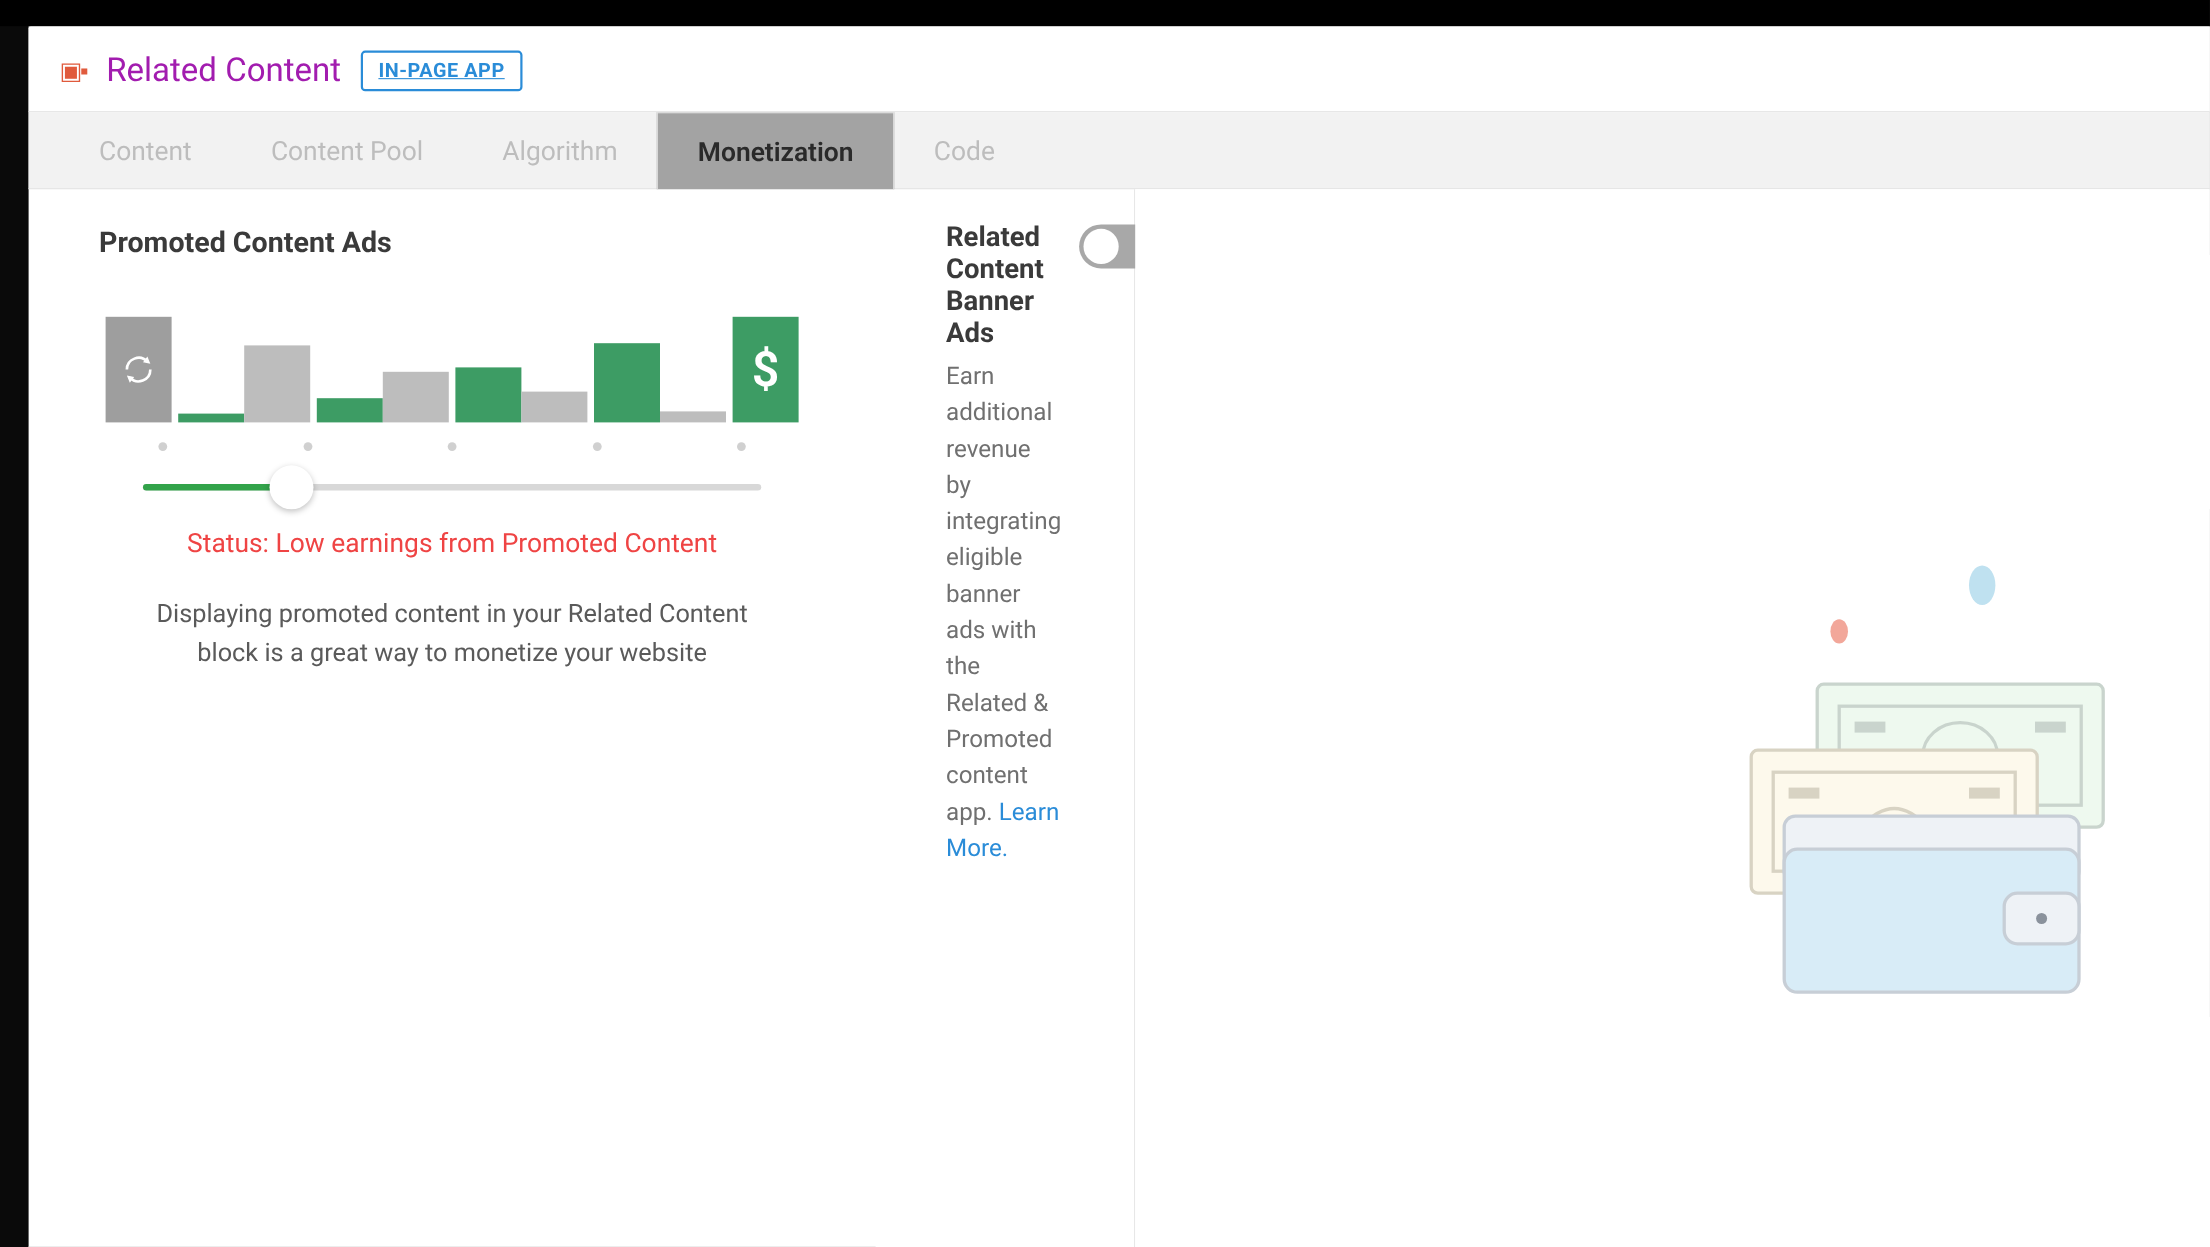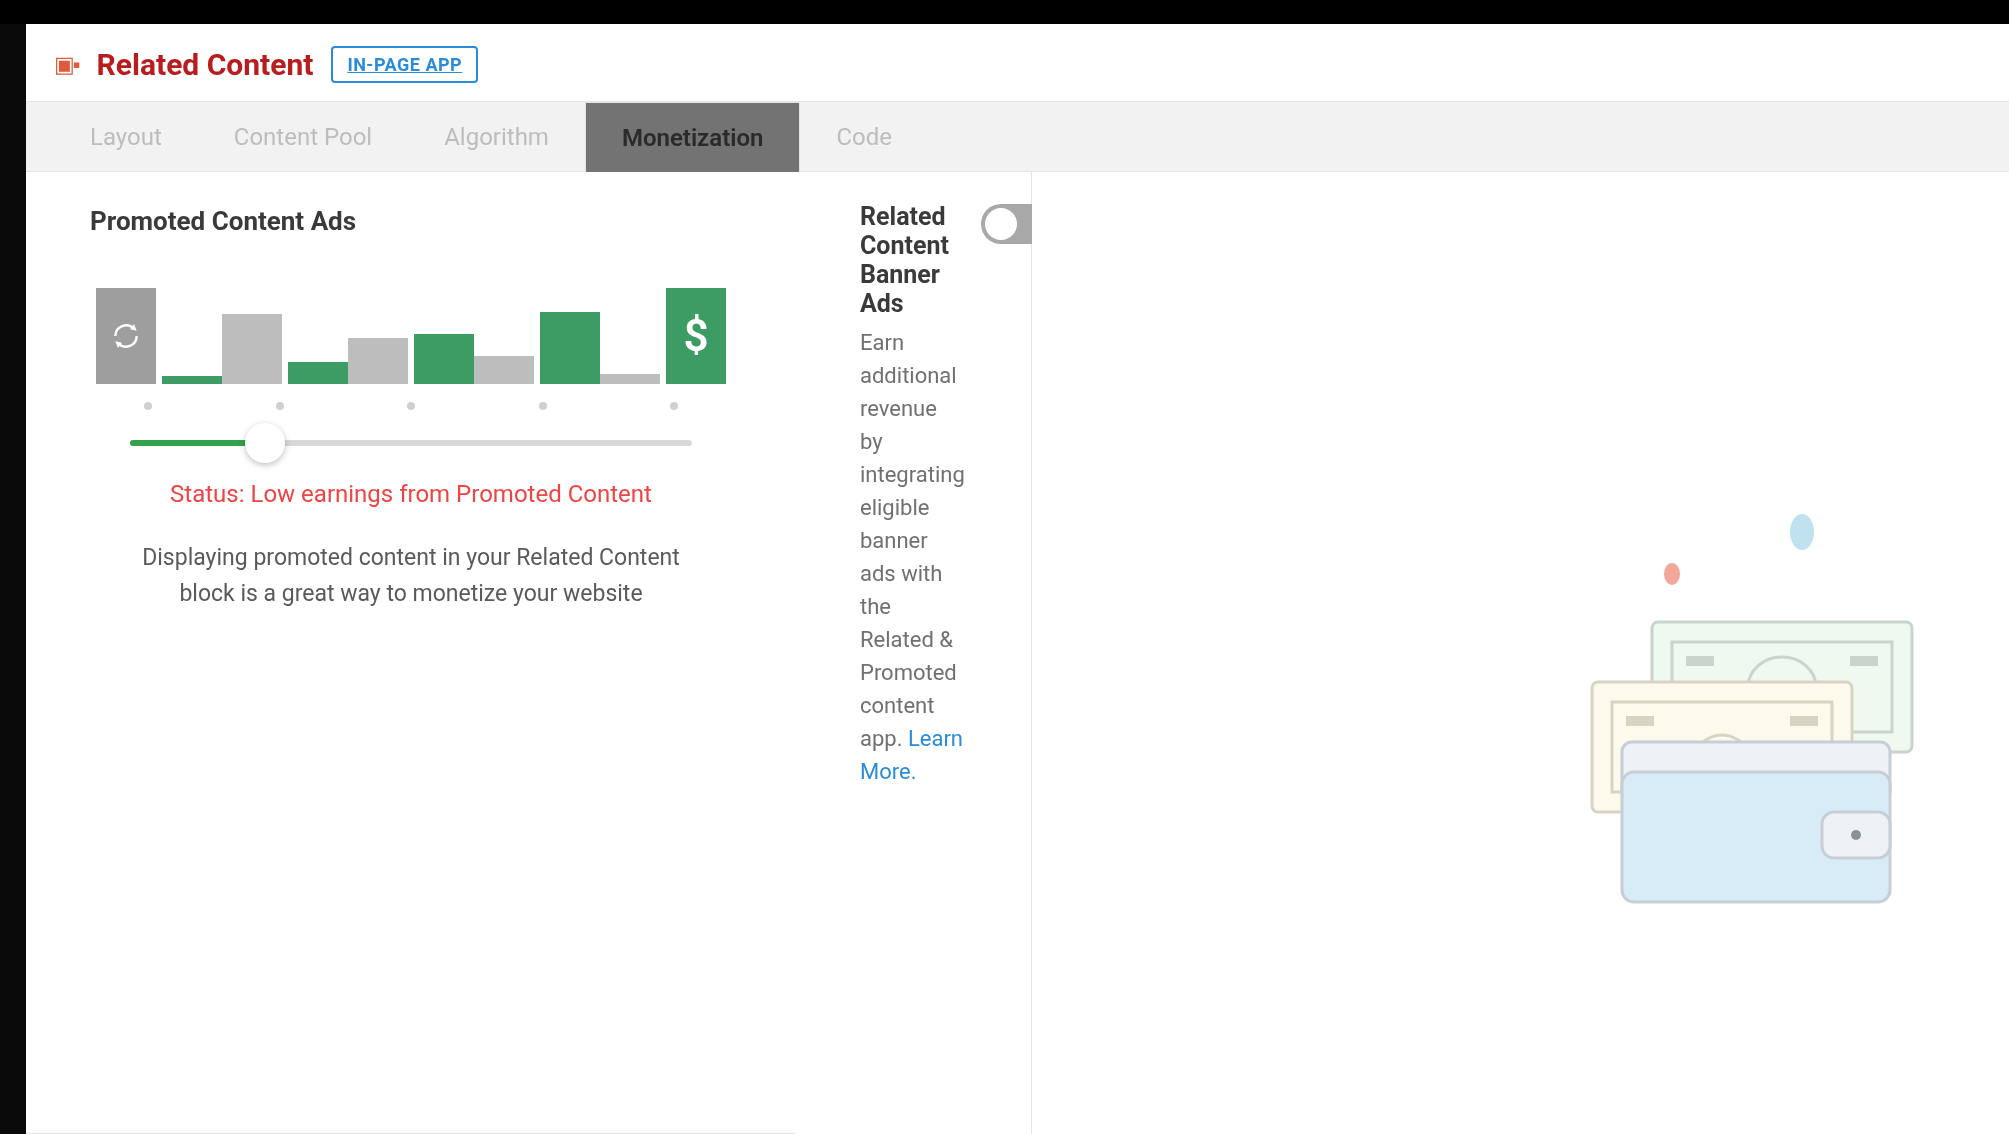--- a/index.html
+++ b/index.html
@@ -37,22 +37,22 @@
   border-bottom: 1px solid #e5e5e5;
   background: #fff;
 }
 .title-icon span {
   font-size: 22px;
   color: #e05a3c;
   letter-spacing: -2px;
 }
 .title-text {
   font-size: 30px;
-  font-weight: 700;
-  color: #b91c1c;
+  font-weight: 400;
+  color: #a21caf;
 }
 .badge {
   border: 2px solid #2a8cd8;
   color: #2a8cd8;
   font-weight: 700;
   font-size: 18px;
   padding: 6px 14px;
   border-radius: 4px;
   letter-spacing: 0.5px;
   text-decoration: underline;
@@ -67,21 +67,21 @@
 }
 .tab {
   padding: 0 36px;
   display: flex;
   align-items: center;
   font-size: 24px;
   color: #bdbdbd;
   cursor: pointer;
 }
 .tab.active {
-  background: #737373;
+  background: #a3a3a3;
   color: #2a2a2a;
   font-weight: 600;
   border-top: 1px solid #e5e5e5;
   border-left: 1px solid #e5e5e5;
   border-right: 1px solid #e5e5e5;
   margin-bottom: -1px;
 }
 .content-row {
   flex: 1;
   display: flex;
@@ -263,21 +263,21 @@
 
     <div class="title-bar">
       <div class="title-icon">
         <span>▣▪</span>
       </div>
       <div class="title-text">Related Content</div>
       <div class="badge">IN-PAGE APP</div>
     </div>
 
     <div class="tabs-row">
-      <div class="tab">Layout</div>
+      <div class="tab">Content</div>
       <div class="tab">Content Pool</div>
       <div class="tab">Algorithm</div>
       <div class="tab active">Monetization</div>
       <div class="tab">Code</div>
     </div>
 
     <div class="content-row">
       <div class="left-panel">
 
         <div class="section border-bottom">

